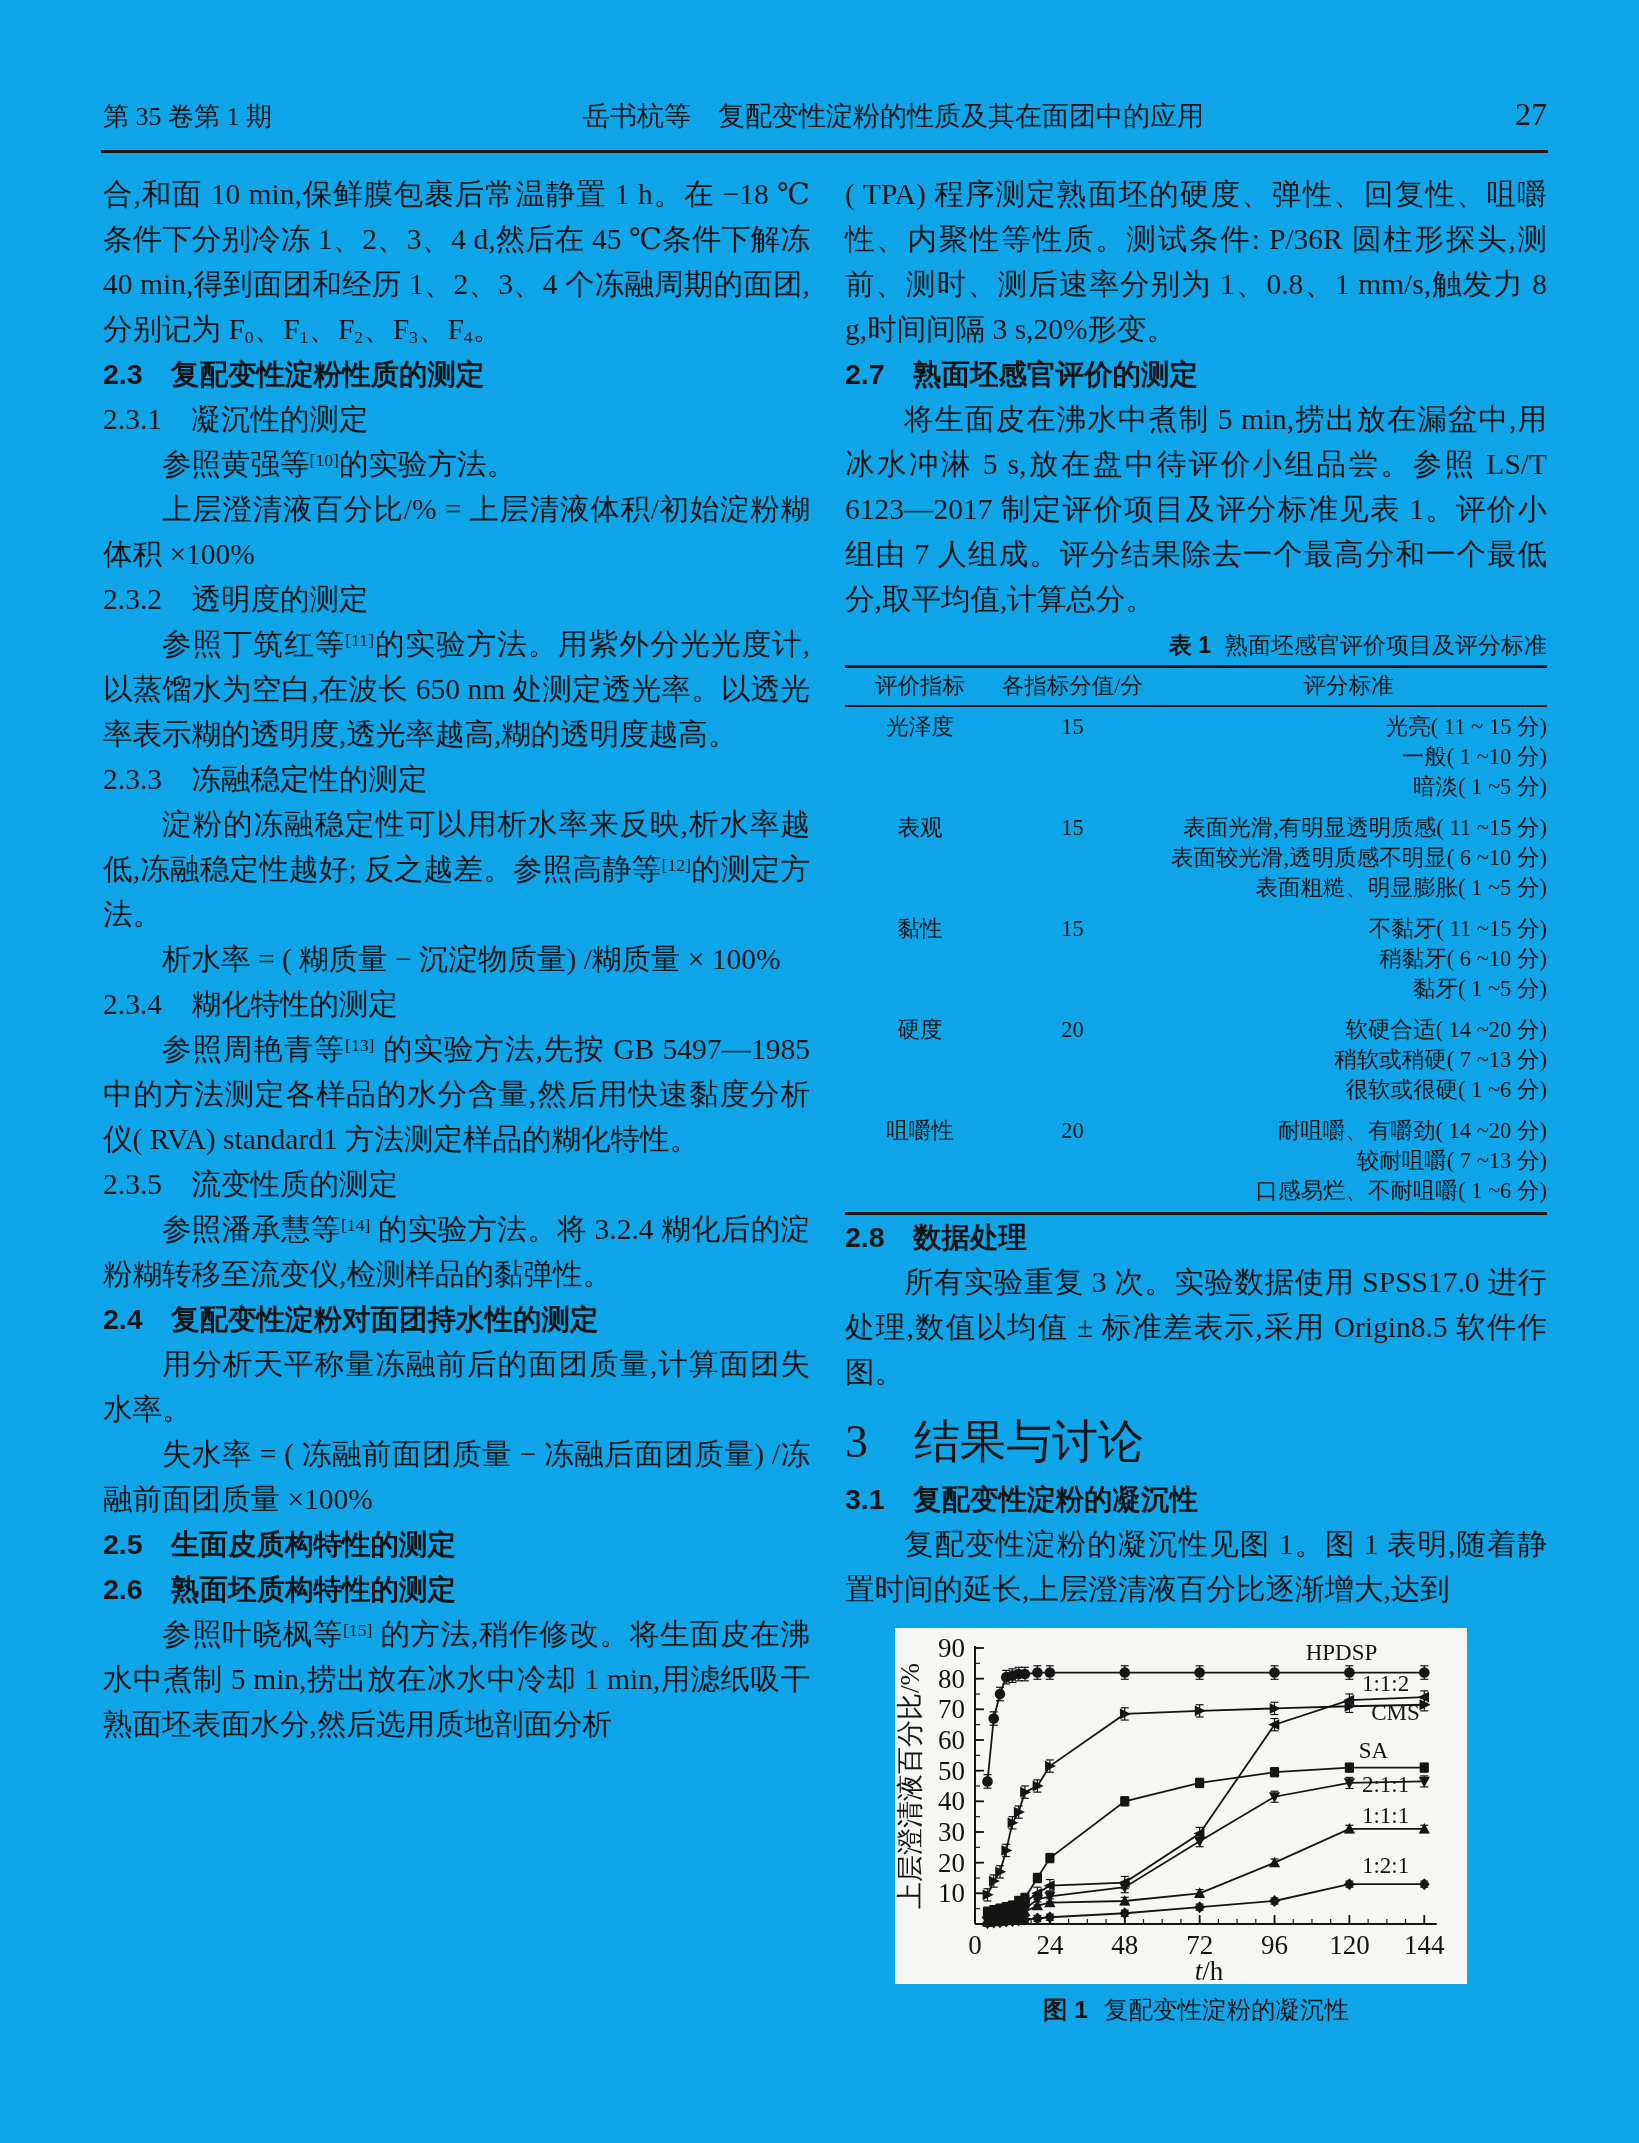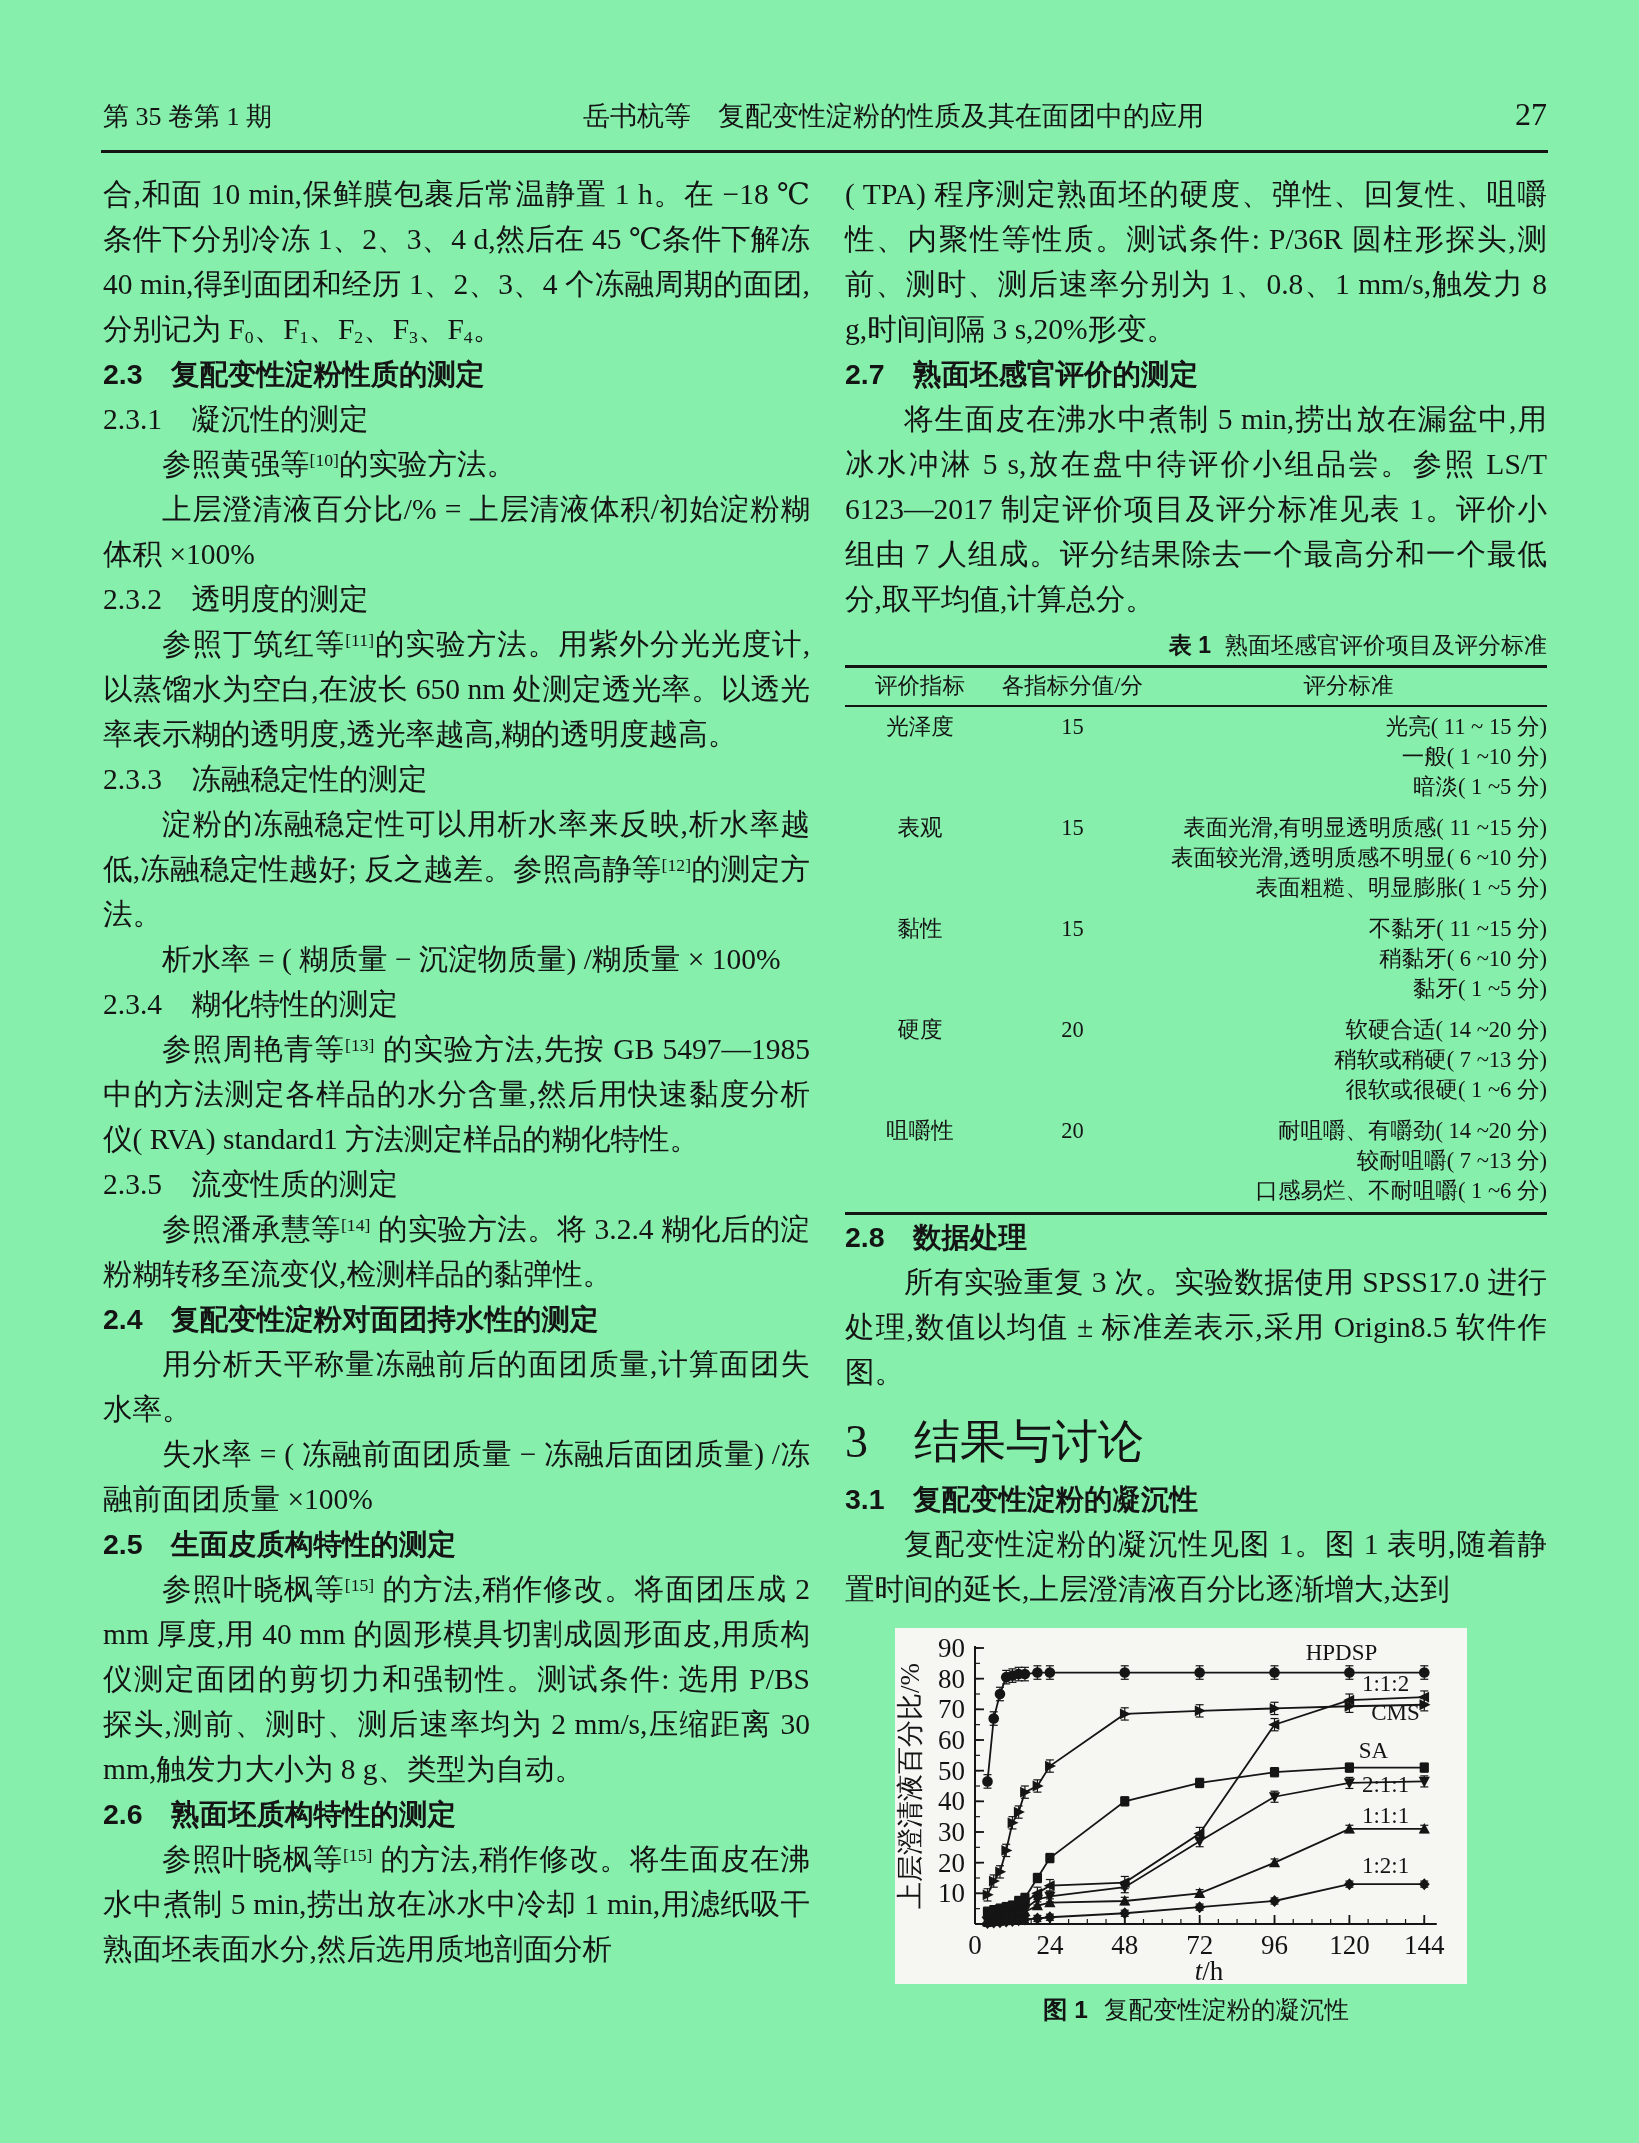--- a/index.html
+++ b/index.html
@@ -1,16 +1,16 @@
 <!DOCTYPE html>
 <html><head>
 <meta charset="utf-8">
 <style>
   html,body{margin:0;padding:0;background:#e8e8e8;}
-  #page{position:relative;width:1639px;height:2143px;background:#86efac;color:#141414;
+  #page{position:relative;width:1639px;height:2143px;background:#0ea5e9;color:#141414;
         font-family:"Liberation Serif","DejaVu Serif",serif;overflow:hidden;}
   
   #header{position:absolute;left:103px;top:96px;width:1444px;display:flex;align-items:baseline;}
   #header .issue{font-size:26px;white-space:nowrap;}
   #header .title{flex:1;text-align:center;font-size:27px;white-space:nowrap;}
   #header .pageno{font-size:32px;white-space:nowrap;}
   #header-rule{position:absolute;left:101px;top:150px;width:1447px;height:3px;background:#151515;}
   
   .col{position:absolute;top:172px;font-size:29.5px;line-height:45px;}
   #col-left{left:103px;width:707px;}
@@ -69,21 +69,20 @@
       <p class="para indent">淀粉的冻融稳定性可以用析水率来反映,析水率越低,冻融稳定性越好; 反之越差。参照高静等<sup>[12]</sup>的测定方法。</p>
       <p class="para indent">析水率 = ( 糊质量 − 沉淀物质量) /糊质量 × 100%</p>
       <div class="h3">2.3.4　糊化特性的测定</div>
       <p class="para indent">参照周艳青等<sup>[13]</sup> 的实验方法,先按 GB 5497—1985 中的方法测定各样品的水分含量,然后用快速黏度分析仪( RVA) standard1 方法测定样品的糊化特性。</p>
       <div class="h3">2.3.5　流变性质的测定</div>
       <p class="para indent">参照潘承慧等<sup>[14]</sup> 的实验方法。将 3.2.4 糊化后的淀粉糊转移至流变仪,检测样品的黏弹性。</p>
       <div class="h2">2.4　复配变性淀粉对面团持水性的测定</div>
       <p class="para indent">用分析天平称量冻融前后的面团质量,计算面团失水率。</p>
       <p class="para indent">失水率 = ( 冻融前面团质量 − 冻融后面团质量) /冻融前面团质量 ×100%</p>
       <div class="h2">2.5　生面皮质构特性的测定</div>
-      <p class="para indent">参照叶晓枫等<sup>[15]</sup> 的方法,稍作修改。将面团压成 2 mm 厚度,用 40 mm 的圆形模具切割成圆形面皮,用质构仪测定面团的剪切力和强韧性。测试条件: 选用 P/BS 探头,测前、测时、测后速率均为 2 mm/s,压缩距离 30 mm,触发力大小为 8 g、类型为自动。</p>
       <div class="h2">2.6　熟面坯质构特性的测定</div>
       <p class="para indent">参照叶晓枫等<sup>[15]</sup> 的方法,稍作修改。将生面皮在沸水中煮制 5 min,捞出放在冰水中冷却 1 min,用滤纸吸干熟面坯表面水分,然后选用质地剖面分析</p>
     </div>
 
   <div id="col-right" class="col">
     <div id="right-top">
         <p class="para">( TPA) 程序测定熟面坯的硬度、弹性、回复性、咀嚼性、内聚性等性质。测试条件: P/36R 圆柱形探头,测前、测时、测后速率分别为 1、0.8、1 mm/s,触发力 8 g,时间间隔 3 s,20%形变。</p>
         <div class="h2">2.7　熟面坯感官评价的测定</div>
         <p class="para indent">将生面皮在沸水中煮制 5 min,捞出放在漏盆中,用冰水冲淋 5 s,放在盘中待评价小组品尝。参照 LS/T 6123—2017 制定评价项目及评分标准见表 1。评价小组由 7 人组成。评分结果除去一个最高分和一个最低分,取平均值,计算总分。</p>
       </div>

